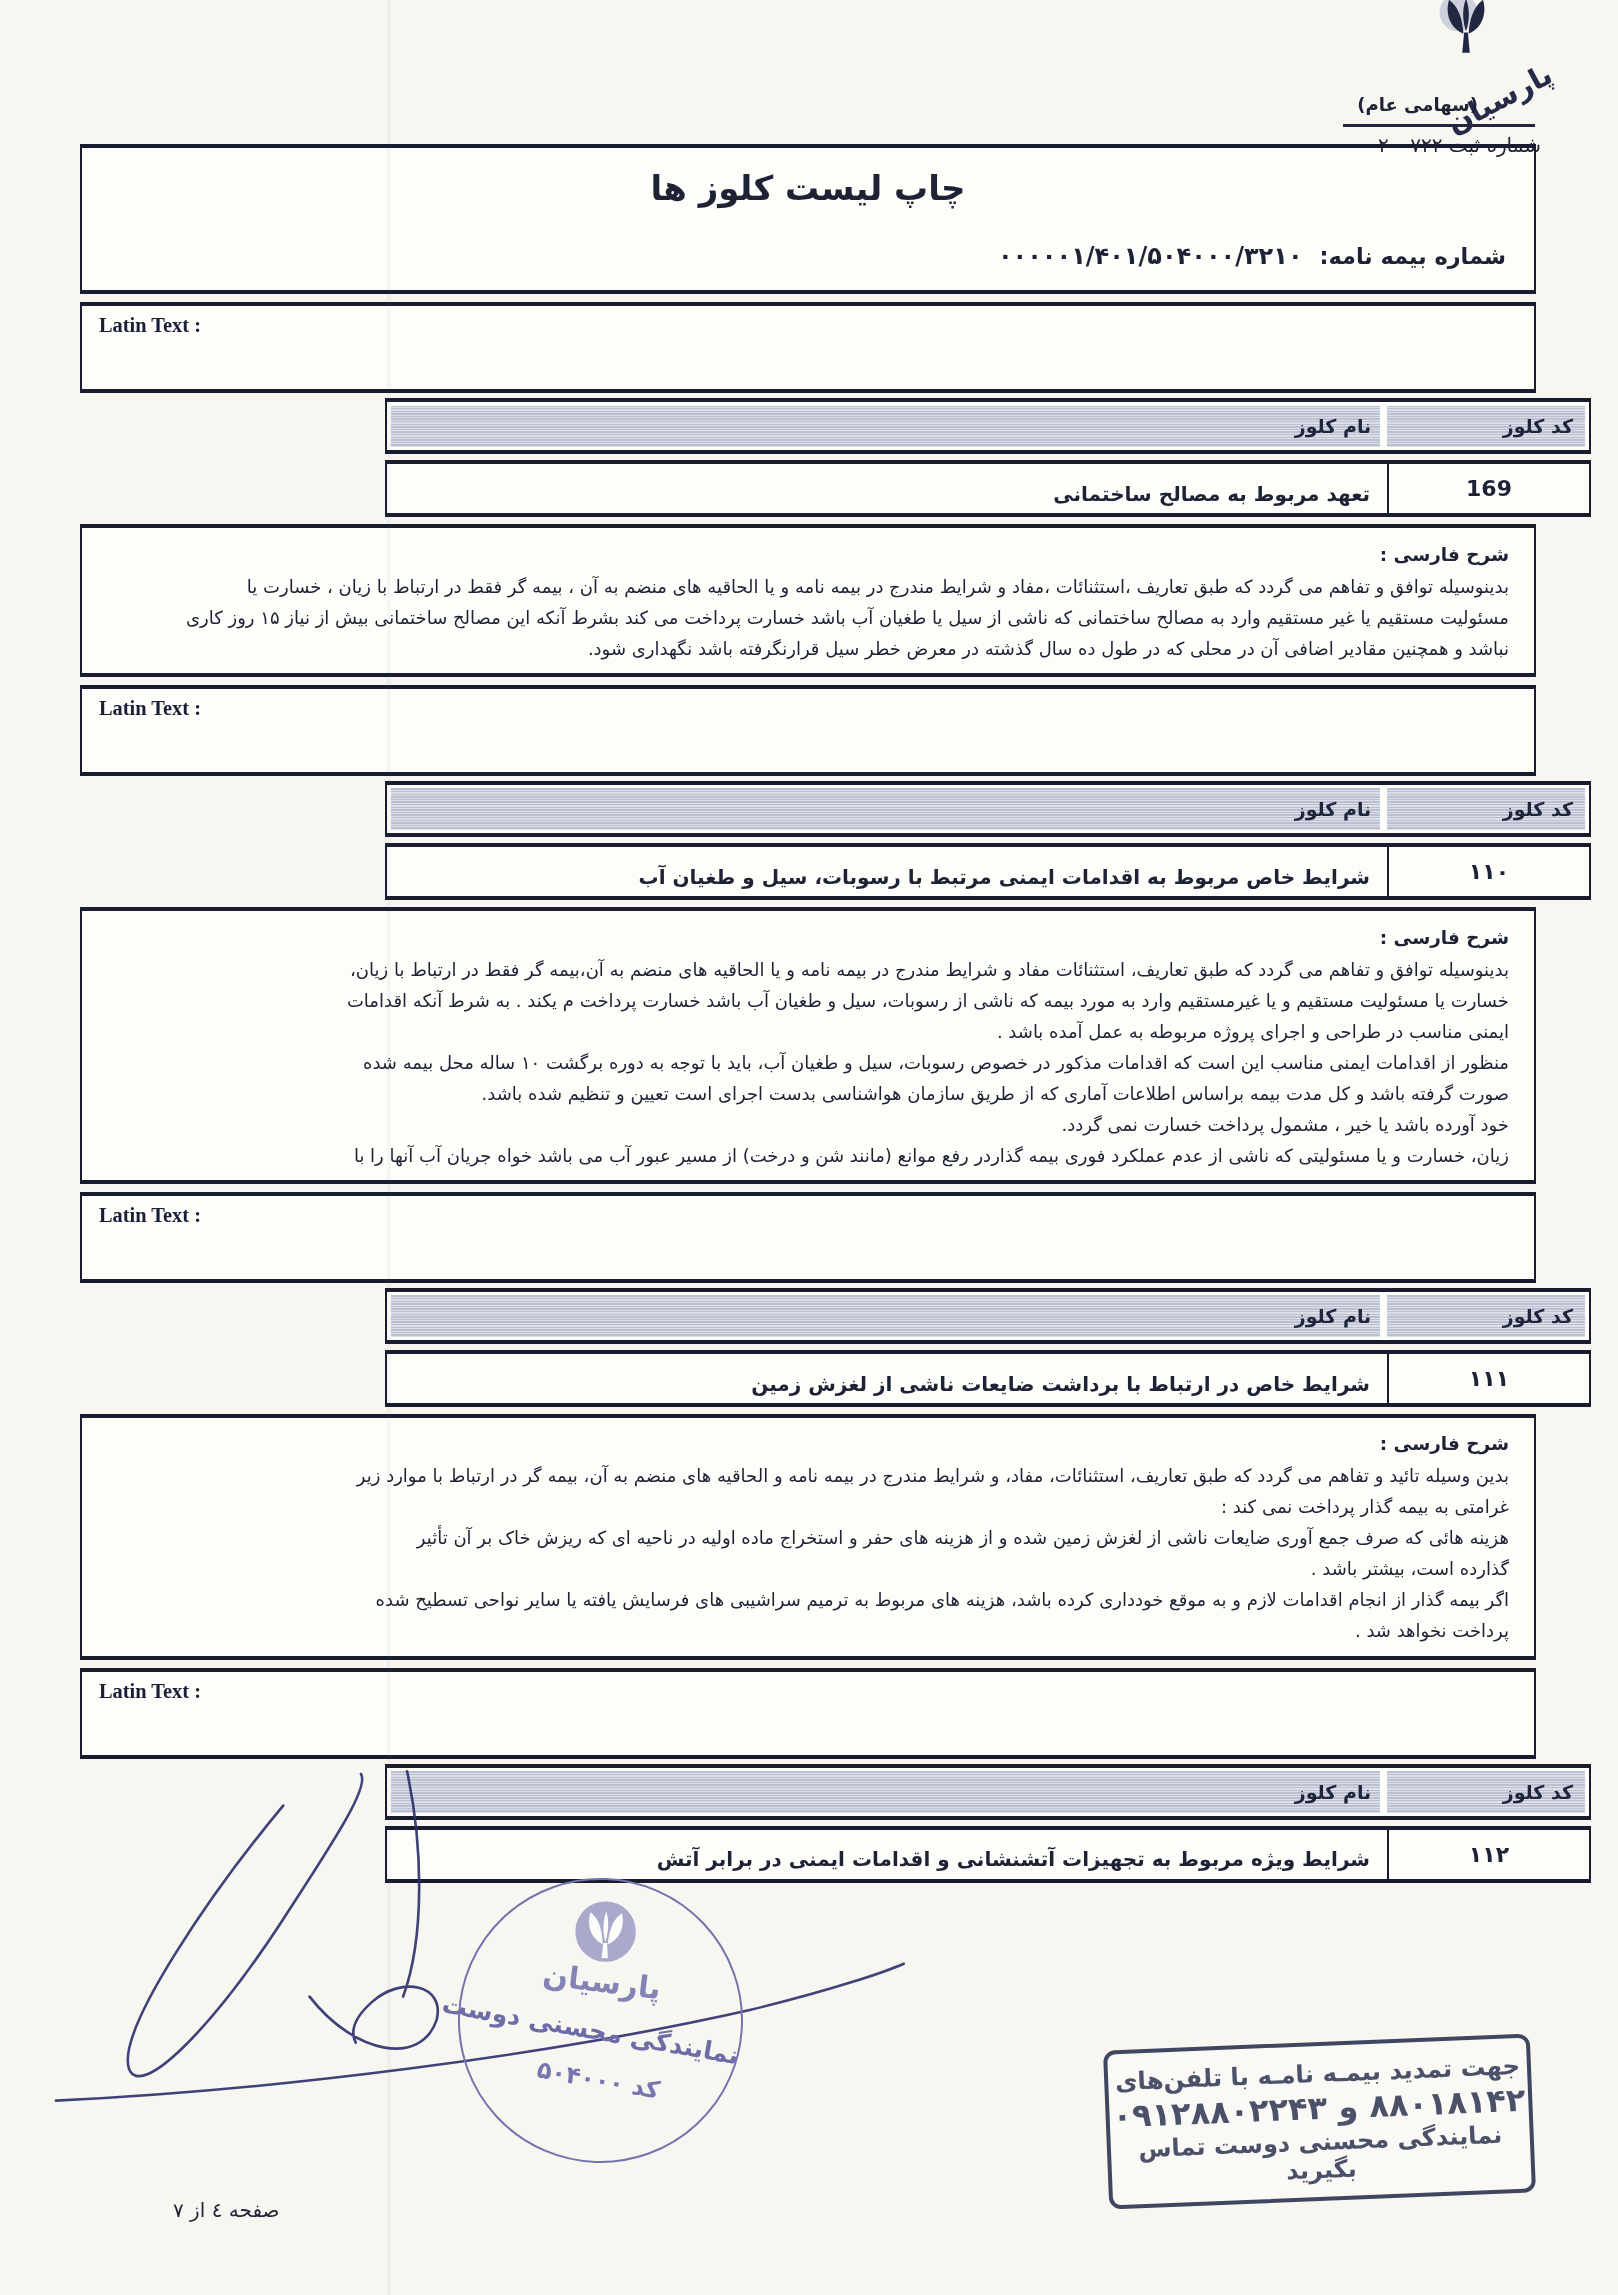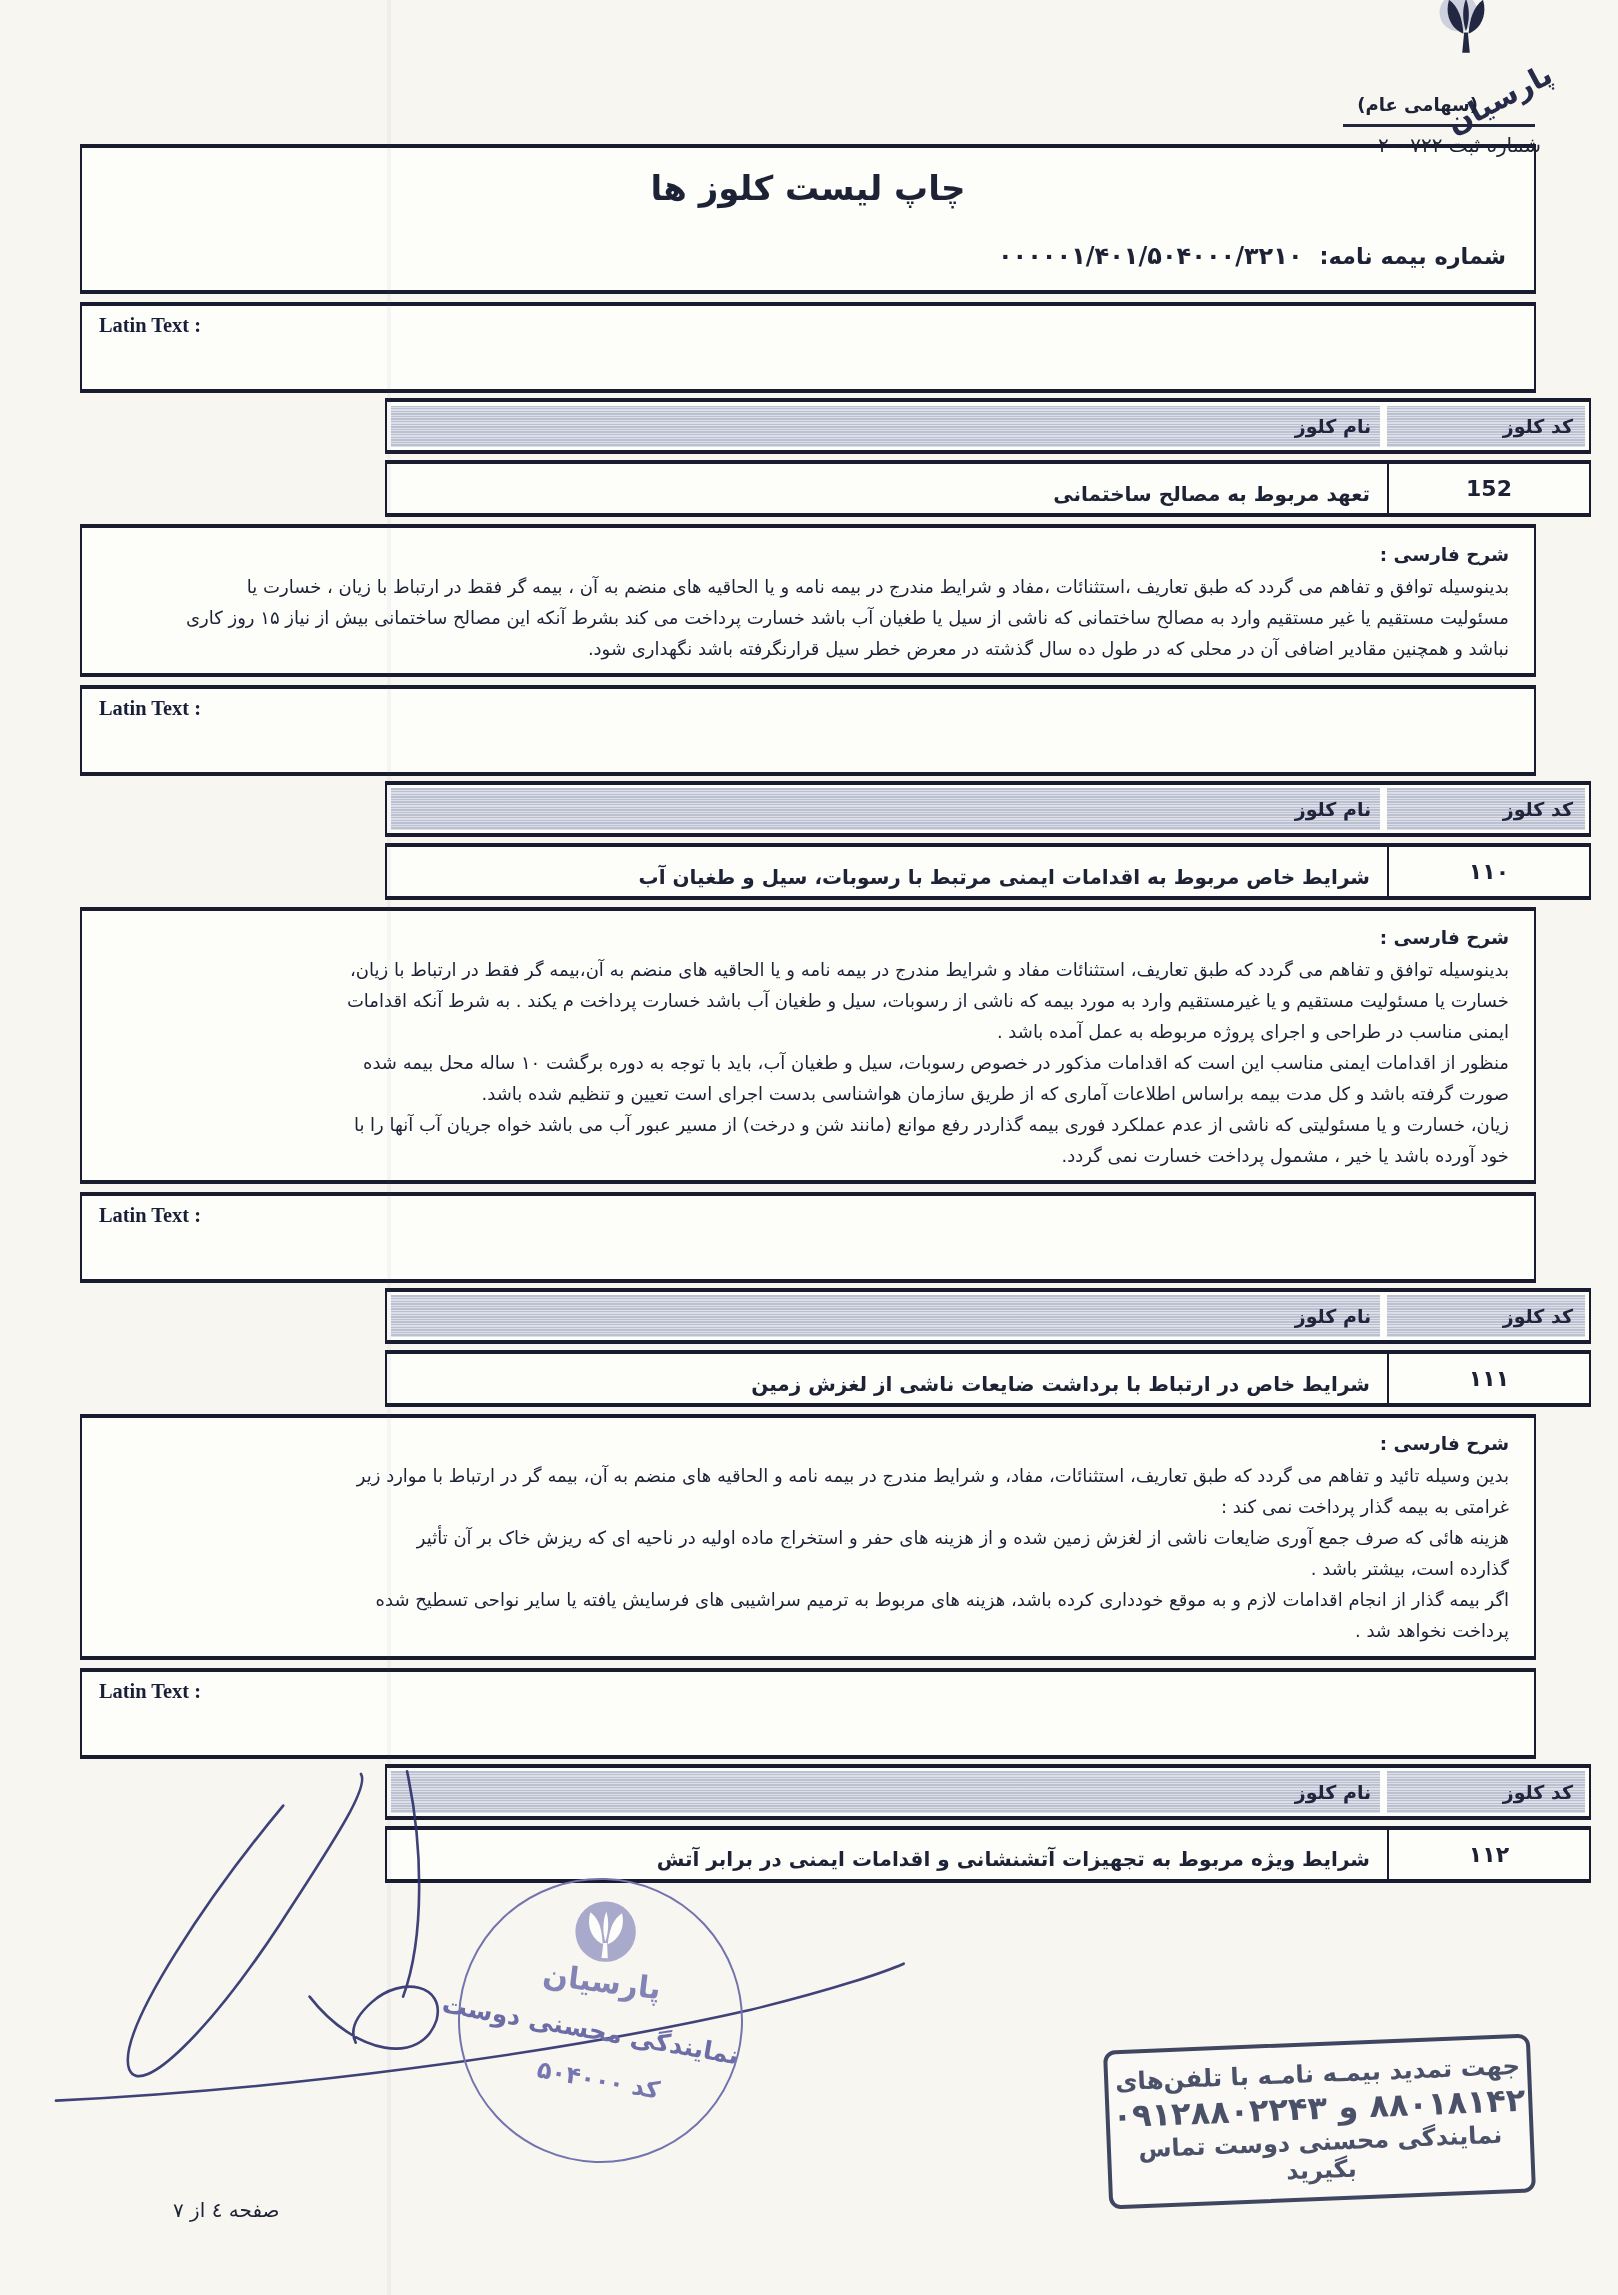--- a/index.html
+++ b/index.html
@@ -112,21 +112,21 @@
     <span class="latin-label">Latin Text :</span>
   </div>
 
   <div id="clauses">
   <div class="clause-block">
     <div class="box box-indent clause-header">
       <div class="hdr-cell hdr-code">کد کلوز</div>
       <div class="hdr-cell hdr-name">نام کلوز</div>
     </div>
     <div class="box box-indent clause-row">
-      <div class="row-code">152</div>
+      <div class="row-code">169</div>
       <div class="row-name">تعهد مربوط به مصالح ساختمانی</div>
     </div>
     <div class="box box-full desc-box">
       <div class="desc-label">شرح فارسی :</div>
       <div class="desc-lines">
             <div class="desc-line">بدینوسیله توافق و تفاهم می گردد که طبق تعاریف ،استثنائات ،مفاد و شرایط مندرج در بیمه نامه و یا الحاقیه های منضم به آن ، بیمه گر فقط در ارتباط با زیان ، خسارت یا</div>
             <div class="desc-line">مسئولیت مستقیم یا غیر مستقیم وارد به مصالح ساختمانی که ناشی از سیل یا طغیان آب باشد خسارت پرداخت می کند بشرط آنکه این مصالح ساختمانی بیش از نیاز ۱۵ روز کاری</div>
             <div class="desc-line">نباشد و همچنین مقادیر اضافی آن در محلی که در طول ده سال گذشته در معرض خطر سیل قرارنگرفته باشد نگهداری شود.</div>
           </div>
     </div>
@@ -145,22 +145,22 @@
       <div class="row-name">شرایط خاص مربوط به اقدامات ایمنی مرتبط با رسوبات، سیل و طغیان آب</div>
     </div>
     <div class="box box-full desc-box">
       <div class="desc-label">شرح فارسی :</div>
       <div class="desc-lines">
             <div class="desc-line">بدینوسیله توافق و تفاهم می گردد که طبق تعاریف، استثنائات مفاد و شرایط مندرج در بیمه نامه و یا الحاقیه های منضم به آن،بیمه گر فقط در ارتباط با زیان،</div>
             <div class="desc-line">خسارت یا مسئولیت مستقیم و یا غیرمستقیم وارد به مورد بیمه که ناشی از رسوبات، سیل و طغیان آب باشد خسارت پرداخت م یکند . به شرط آنکه اقدامات</div>
             <div class="desc-line">ایمنی مناسب در طراحی و اجرای پروژه مربوطه به عمل آمده باشد .</div>
             <div class="desc-line">منظور از اقدامات ایمنی مناسب این است که اقدامات مذکور در خصوص رسوبات، سیل و طغیان آب، باید با توجه به دوره برگشت ۱۰ ساله محل بیمه شده</div>
             <div class="desc-line">صورت گرفته باشد و کل مدت بیمه براساس اطلاعات آماری که از طریق سازمان هواشناسی بدست اجرای است تعیین و تنظیم شده باشد.</div>
+            <div class="desc-line">خود آورده باشد یا خیر ، مشمول پرداخت خسارت نمی گردد.</div>
             <div class="desc-line">زیان، خسارت و یا مسئولیتی که ناشی از عدم عملکرد فوری بیمه گذاردر رفع موانع (مانند شن و درخت) از مسیر عبور آب می باشد خواه جریان آب آنها را با</div>
-            <div class="desc-line">خود آورده باشد یا خیر ، مشمول پرداخت خسارت نمی گردد.</div>
           </div>
     </div>
     <div class="box box-full latin-box">
       <span class="latin-label">Latin Text :</span>
     </div>
   </div>
 
   <div class="clause-block">
     <div class="box box-indent clause-header">
       <div class="hdr-cell hdr-code">کد کلوز</div>

